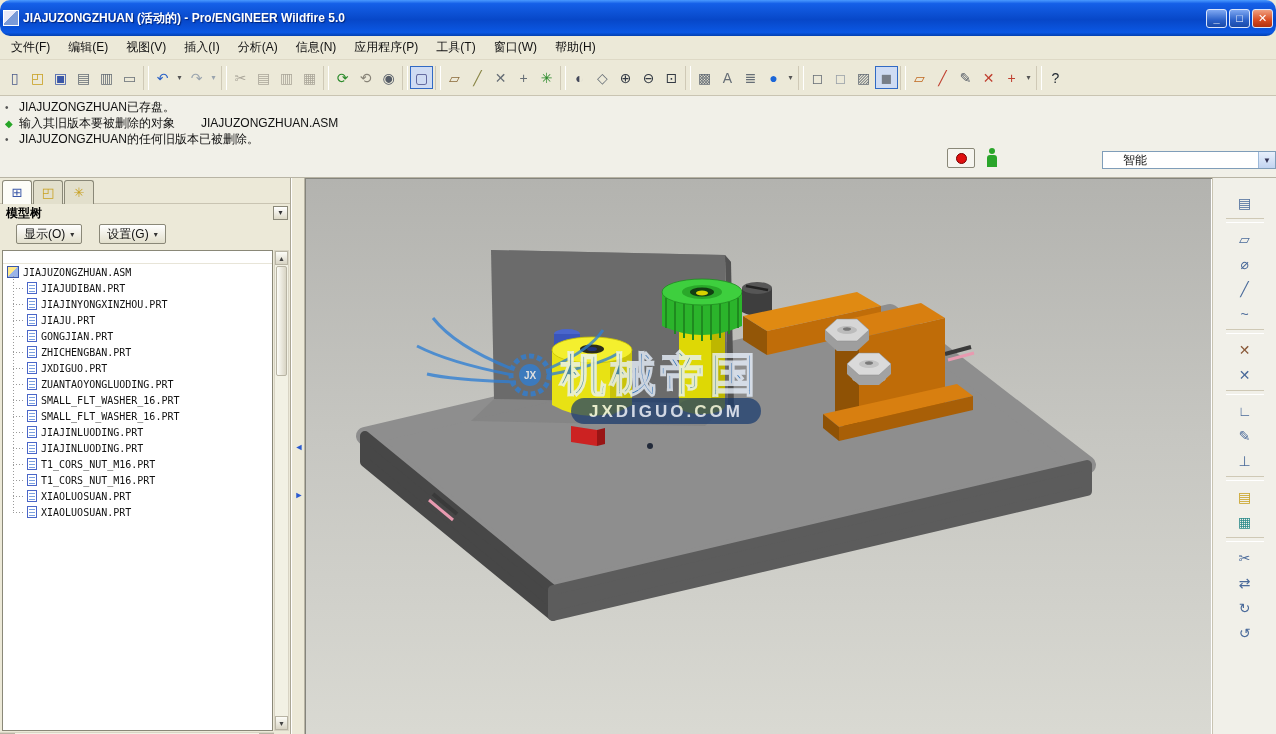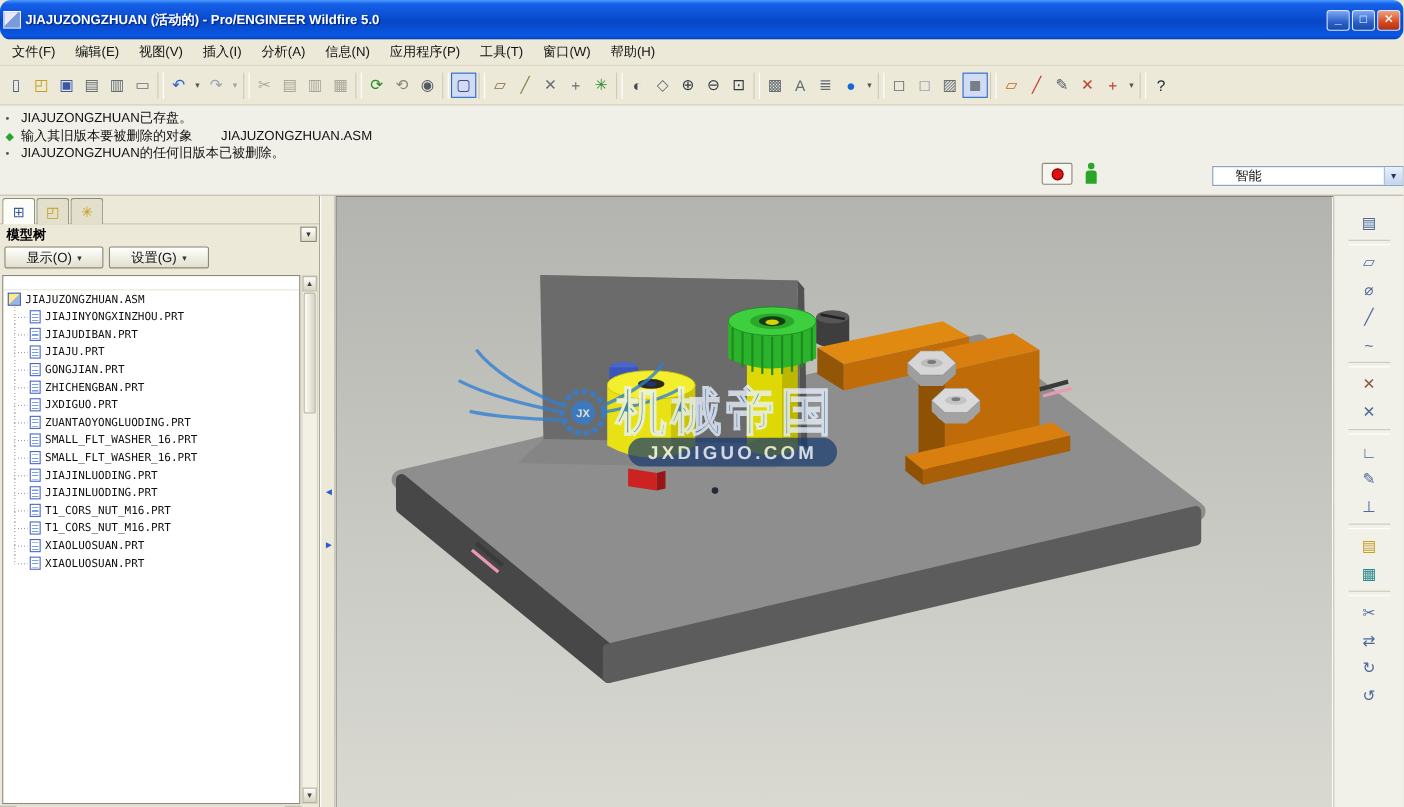--- a/index.html
+++ b/index.html
@@ -44,21 +44,21 @@
 
   
   .left-panel { position:relative; width:291px; background:#ece9d8; border-right:1px solid #aaa695; flex:none; }
   .nav-tabs { height:26px; display:flex; padding:2px 0 0 2px; border-bottom:1px solid #c9c4b2; }
   .nav-tab { width:30px; height:24px; border:1px solid #8a8878; border-bottom:none; border-radius:3px 3px 0 0; background:#e2dfcc; margin-right:1px; display:flex; align-items:center; justify-content:center; font-size:13px; }
   .nav-tab.active { background:#fdfdf8; }
   .mt-header { height:18px; display:flex; align-items:center; padding:0 2px 0 6px; font-size:12px; font-weight:bold; }
   .mt-header .spacer { flex:1; }
   .shade-btn { width:15px; height:14px; border:1px solid #8a8878; background:linear-gradient(#fff,#ddd9c6); font-size:8px; line-height:12px; text-align:center; color:#333; }
   .mt-buttons { height:24px; display:flex; gap:5px; padding:2px 4px; }
-  .dd-btn { border:1px solid #8a8878; border-radius:2px; background:linear-gradient(#ffffff,#e2dfcc); font-size:12px; padding:1px 19px; display:flex; align-items:center; gap:5px; color:#111; }
+  .dd-btn { border:1px solid #8a8878; border-radius:2px; background:linear-gradient(#ffffff,#e2dfcc); font-size:12px; padding:1px 7px; display:flex; align-items:center; gap:5px; color:#111;margin-left:12px; }
   .dd-caret { font-size:8px; color:#333; }
   .tree-box { position:absolute; top:72px; left:2px; right:17px; bottom:16px; background:#fff; border:1px solid #8a8878; overflow:hidden; font-family:"DejaVu Sans Mono",monospace; font-size:10px; color:#111; }
   .tree-blank { height:13px; border-bottom:1px solid #e8e5d8; }
   .tree-row { height:16px; display:flex; align-items:center; white-space:nowrap; padding-left:4px; }
   .tree-row.child { padding-left:24px; position:relative; }
   .tree-row.child::before { content:""; position:absolute; left:10px; top:8px; width:12px; height:1px; background:repeating-linear-gradient(90deg,#9a9a9a 0 1px,transparent 1px 3px); }
   .tree-children { position:relative; }
   .tree-children::before { content:""; position:absolute; left:10px; top:-4px; bottom:8px; width:1px; background:repeating-linear-gradient(180deg,#9a9a9a 0 1px,transparent 1px 3px); }
   .asm-icon { width:12px; height:12px; flex:none; margin-right:4px; border:1px solid #3a57a8; background:linear-gradient(135deg,#ffe88a 50%,#9ab4e8 50%); }
   .doc-icon { width:10px; height:12px; flex:none; margin-right:4px; border:1px solid #4a66c8; background:#fff; position:relative; }
@@ -221,25 +221,25 @@
       </div>
       <div class="tree-box">
         <div class="tree-blank"></div>
         <div class="tree-row">
           <span class="asm-icon"></span>
           <span>JIAJUZONGZHUAN.ASM</span>
         </div>
         <div class="tree-children">
             <div class="tree-row child">
               <span class="doc-icon"></span>
+              <span>JIAJUDIBAN.PRT</span>
+            </div>
+            <div class="tree-row child">
+              <span class="doc-icon"></span>
               <span>JIAJINYONGXINZHOU.PRT</span>
-            </div>
-            <div class="tree-row child">
-              <span class="doc-icon"></span>
-              <span>JIAJUDIBAN.PRT</span>
             </div>
             <div class="tree-row child">
               <span class="doc-icon"></span>
               <span>JIAJU.PRT</span>
             </div>
             <div class="tree-row child">
               <span class="doc-icon"></span>
               <span>GONGJIAN.PRT</span>
             </div>
             <div class="tree-row child">

